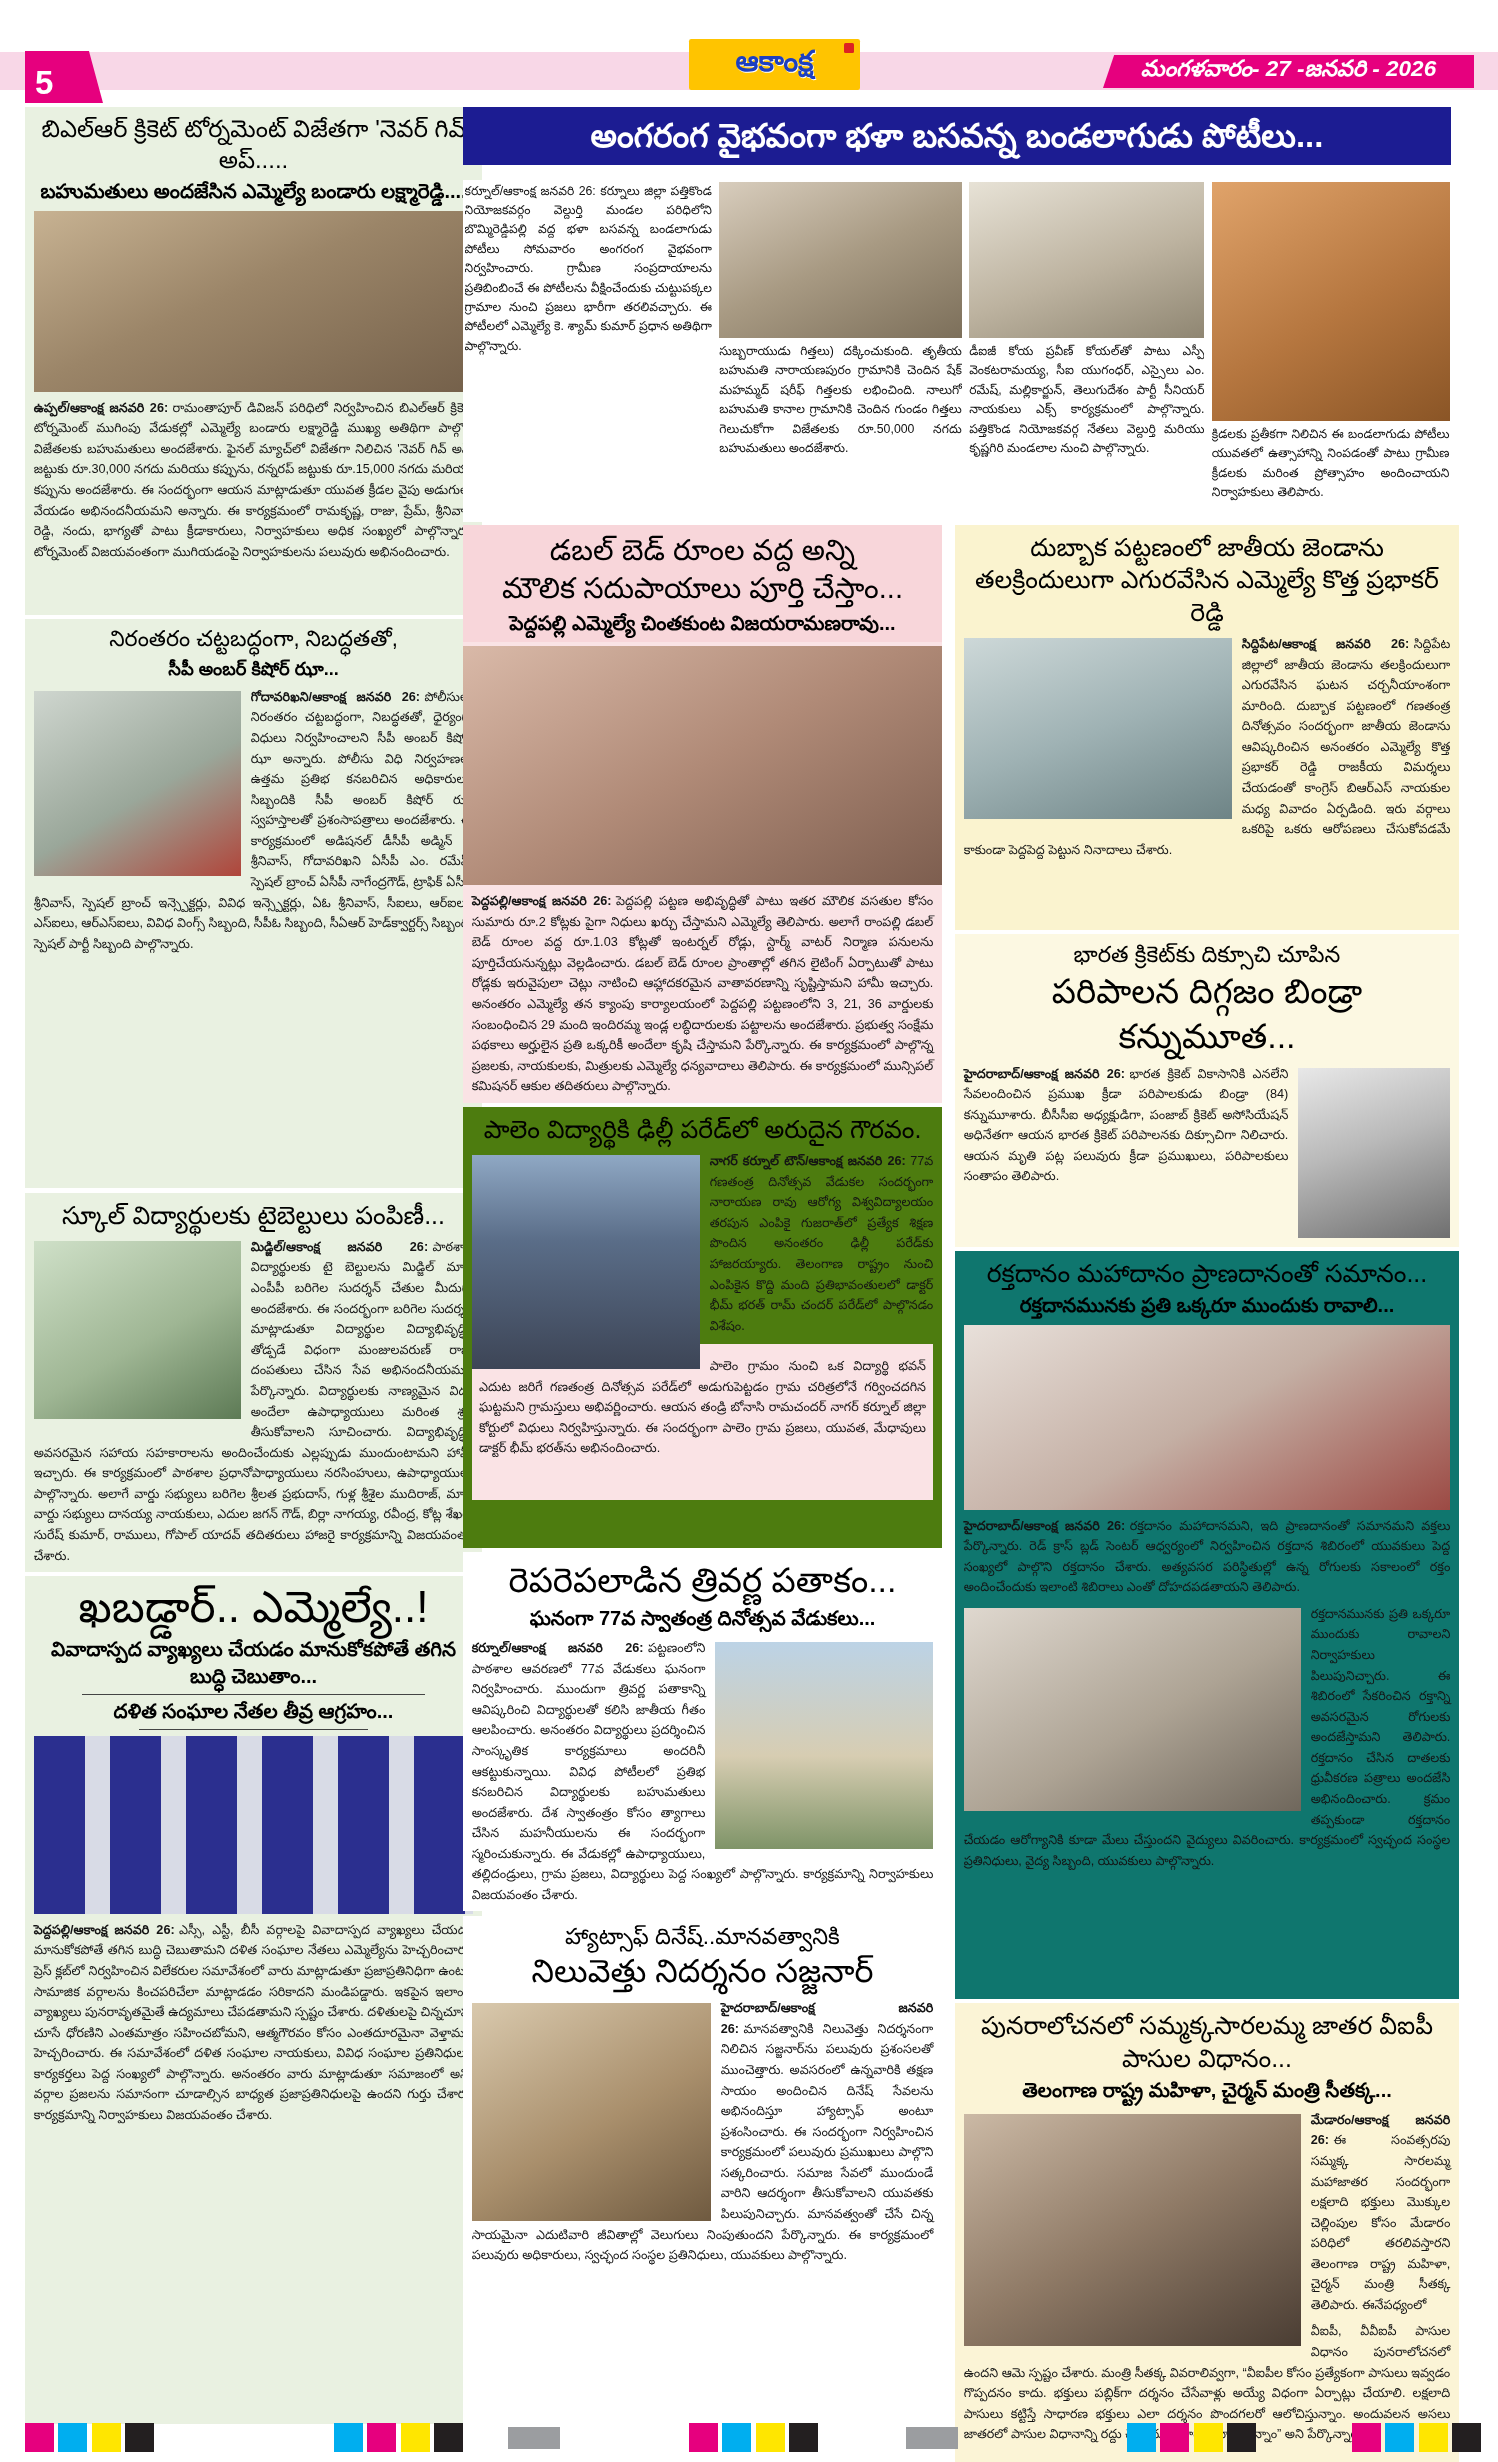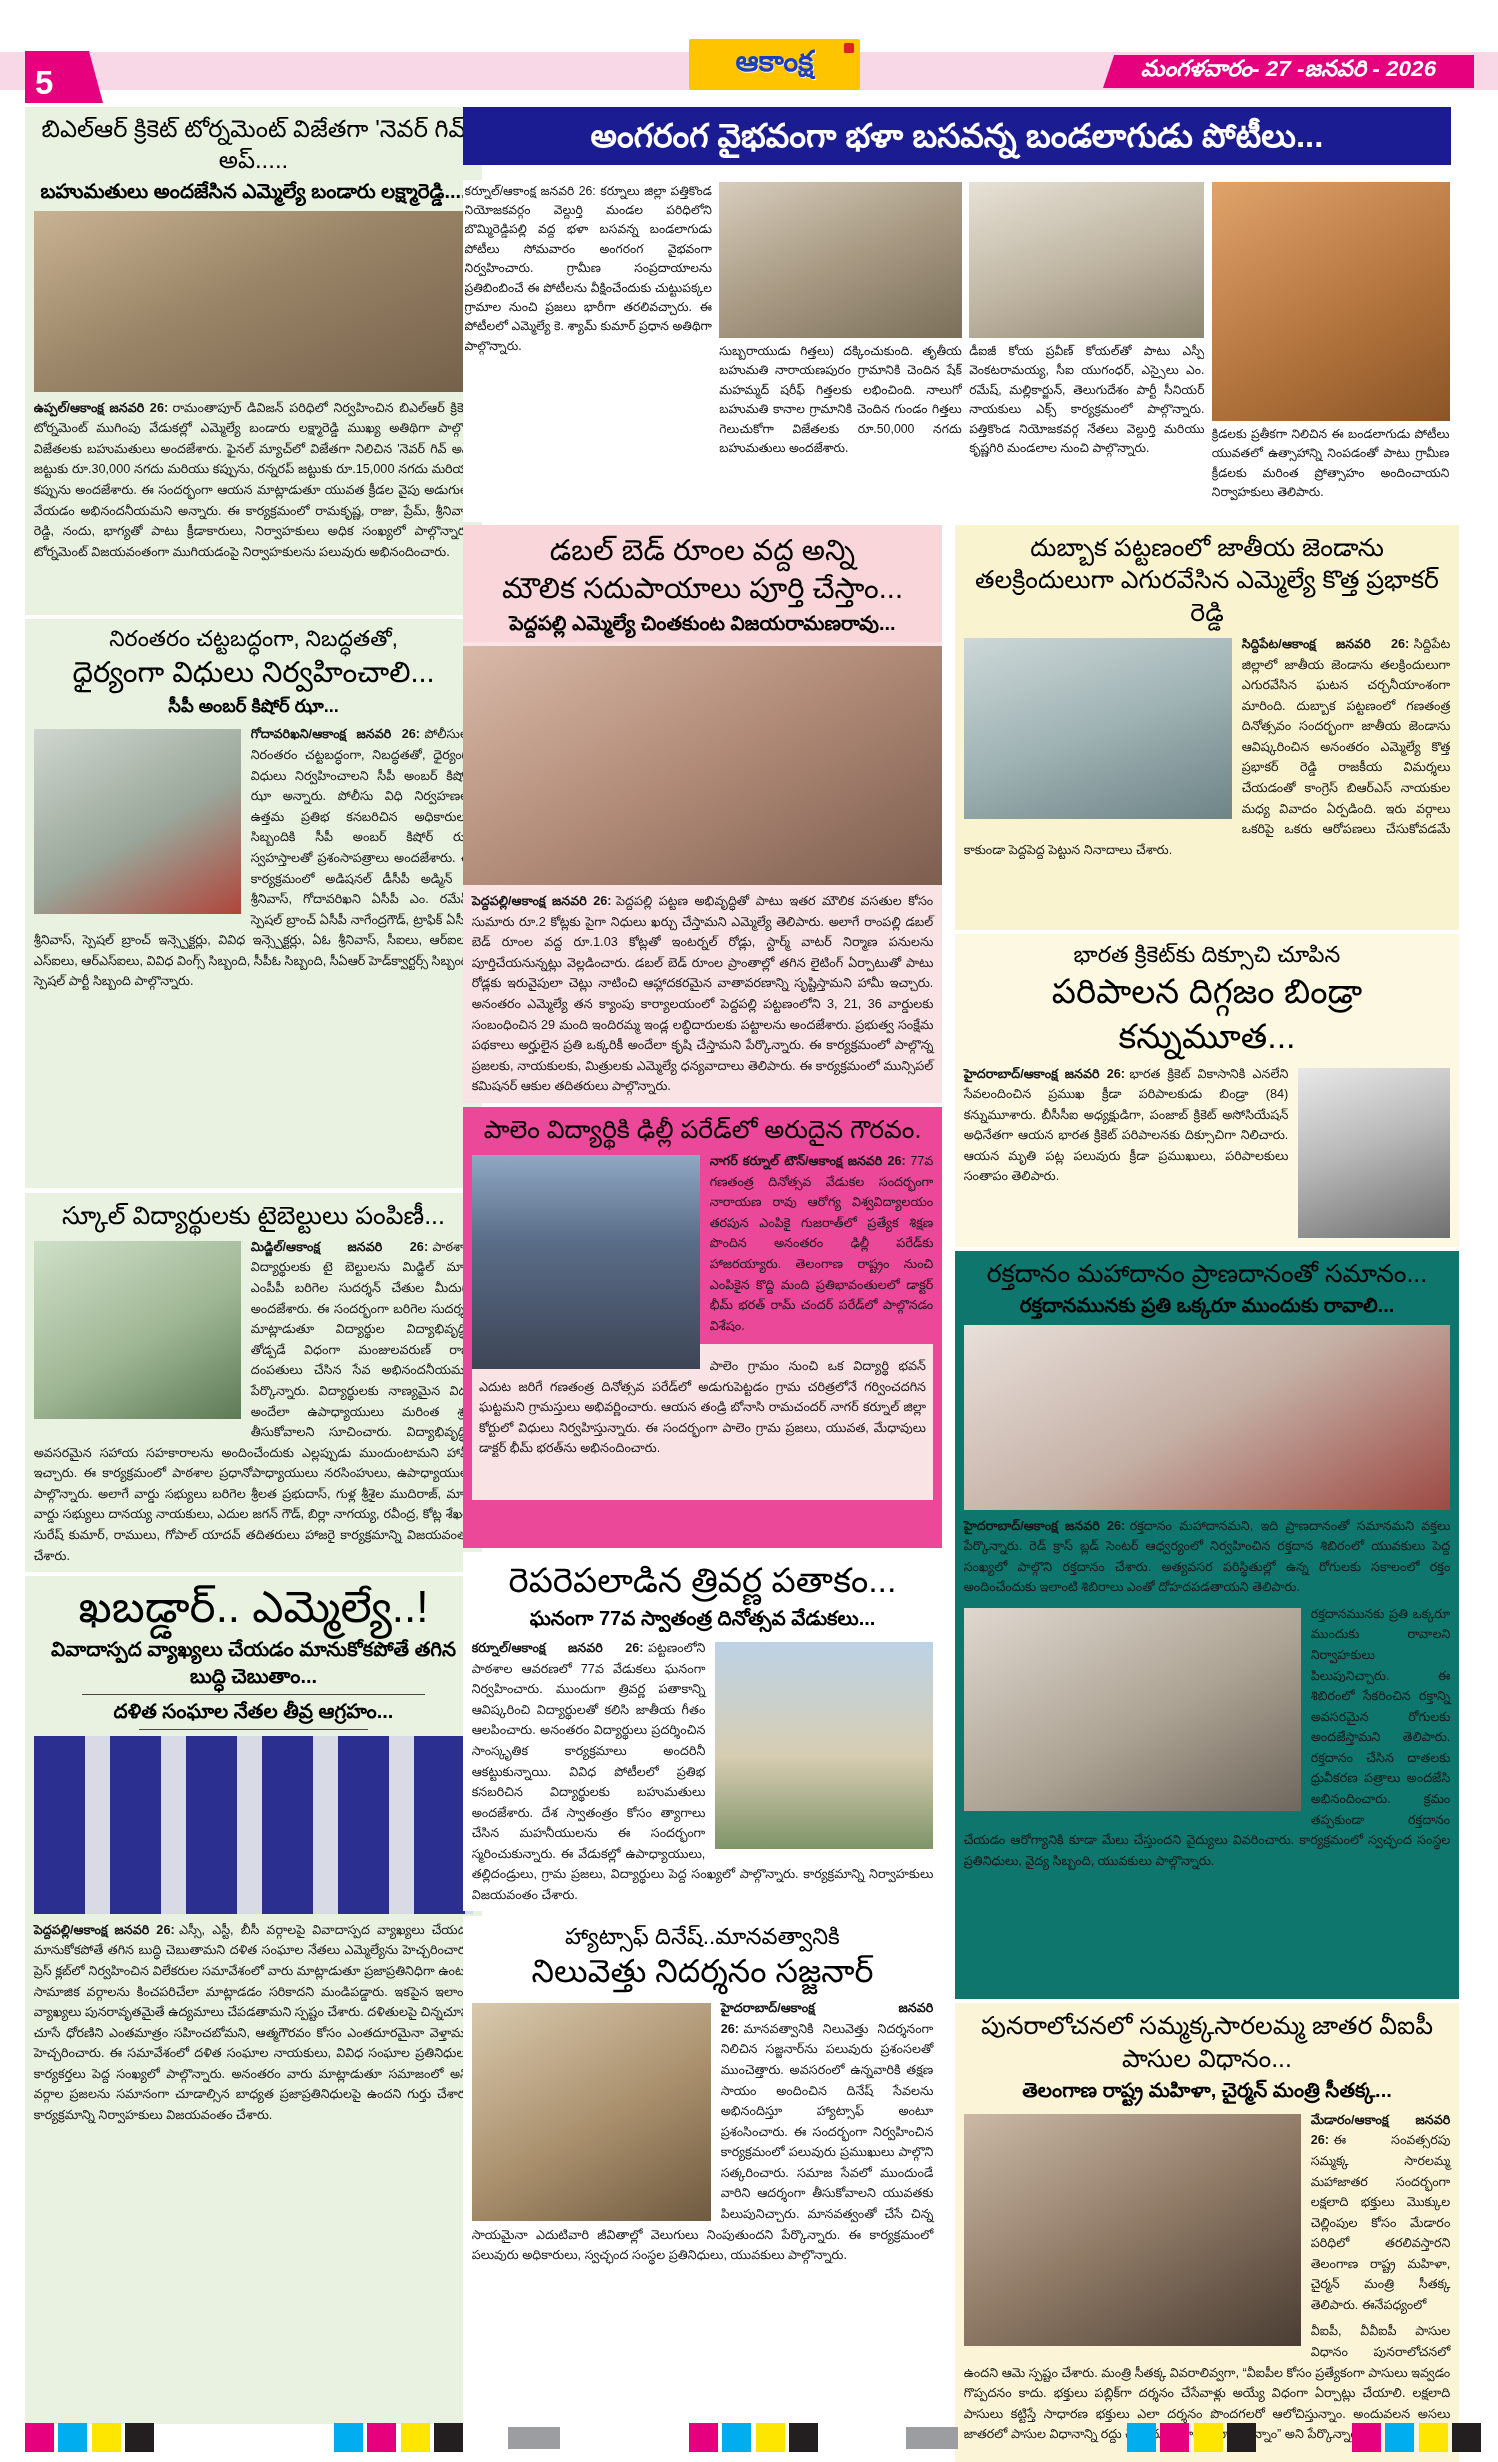--- a/index.html
+++ b/index.html
@@ -85,21 +85,20 @@
 
     <div class="art bg-green" style="min-height:508px">
       <div class="hc h33">బిఎల్ఆర్ క్రికెట్ టోర్నమెంట్ విజేతగా 'నెవర్ గివ్ అప్.....</div>
       <div class="sub">బహుమతులు అందజేసిన ఎమ్మెల్యే బండారు లక్ష్మారెడ్డి....</div>
       <div class="photo ph-full" style="background:linear-gradient(155deg,#c7b292,#9b8568 45%,#74604a)"></div>
       <p class="body"><span class="dl">ఉప్పల్/ఆకాంక్ష జనవరి 26:</span><span>రామంతాపూర్ డివిజన్ పరిధిలో నిర్వహించిన బిఎల్ఆర్ క్రికెట్ టోర్నమెంట్ ముగింపు వేడుకల్లో ఎమ్మెల్యే బండారు లక్ష్మారెడ్డి ముఖ్య అతిథిగా పాల్గొని విజేతలకు బహుమతులు అందజేశారు. ఫైనల్ మ్యాచ్‌లో విజేతగా నిలిచిన 'నెవర్ గివ్ అప్' జట్టుకు రూ.30,000 నగదు మరియు కప్పును, రన్నరప్ జట్టుకు రూ.15,000 నగదు మరియు కప్పును అందజేశారు. ఈ సందర్భంగా ఆయన మాట్లాడుతూ యువత క్రీడల వైపు అడుగులు వేయడం అభినందనీయమని అన్నారు. ఈ కార్యక్రమంలో రామకృష్ణ, రాజు, ప్రేమ్, శ్రీనివాస్ రెడ్డి, నందు, భాగ్యతో పాటు క్రీడాకారులు, నిర్వాహకులు అధిక సంఖ్యలో పాల్గొన్నారు. టోర్నమెంట్ విజయవంతంగా ముగియడంపై నిర్వాహకులను పలువురు అభినందించారు.</span></p>
     </div>
 
     <div class="art bg-green" style="min-height:569px">
       <div class="hc" style="font-size:22px">నిరంతరం చట్టబద్ధంగా, నిబద్ధతతో,</div>
-      <div class="hc h40">ధైర్యంగా విధులు నిర్వహించాలి...</div>
       <div class="sub sub-sm">సీపీ అంబర్ కిషోర్ ఝా...</div>
       <div style="overflow:visible">
         <div class="photo ph-l" style="width:207px;height:185px;background:linear-gradient(150deg,#cfd6cf,#9aa79a 55%,#b0453a)"></div>
         <p class="body"><span class="dl">గోదావరిఖని/ఆకాంక్ష జనవరి 26:</span><span>పోలీసులు నిరంతరం చట్టబద్ధంగా, నిబద్ధతతో, ధైర్యంగా విధులు నిర్వహించాలని సీపీ అంబర్ కిషోర్ ఝా అన్నారు. పోలీసు విధి నిర్వహణలో ఉత్తమ ప్రతిభ కనబరిచిన అధికారులు, సిబ్బందికి సీపీ అంబర్ కిషోర్ ఝా స్వహస్తాలతో ప్రశంసాపత్రాలు అందజేశారు. ఈ కార్యక్రమంలో అడిషనల్ డీసీపీ అడ్మిన్ కె. శ్రీనివాస్, గోదావరిఖని ఏసీపీ ఎం. రమేష్, స్పెషల్ బ్రాంచ్ ఏసీపీ నాగేంద్రగౌడ్, ట్రాఫిక్ ఏసీపీ శ్రీనివాస్, స్పెషల్ బ్రాంచ్ ఇన్స్పెక్టర్లు, వివిధ ఇన్స్పెక్టర్లు, ఏఓ శ్రీనివాస్, సీఐలు, ఆర్ఐలు, ఎస్ఐలు, ఆర్ఎస్ఐలు, వివిధ వింగ్స్ సిబ్బంది, సీపీఓ సిబ్బంది, సీఏఆర్ హెడ్‌క్వార్టర్స్ సిబ్బంది, స్పెషల్ పార్టీ సిబ్బంది పాల్గొన్నారు.</span></p>
       </div>
     </div>
 
     <div class="art bg-green" style="min-height:357px">
       <div class="hc h34">స్కూల్ విద్యార్థులకు టైబెల్టులు పంపిణీ...</div>
       <div>
@@ -148,21 +147,21 @@
         <div class="art bg-pink" style="min-height:545px;padding:0 0 5.8px">
           <div class="bg-pinkhead" style="padding:7.3px 5.8px 4.4px">
             <div class="hc h40">డబల్ బెడ్ రూంల వద్ద అన్ని</div>
             <div class="hc h40">మౌలిక సదుపాయాలు పూర్తి చేస్తాం...</div>
             <div class="sub">పెద్దపల్లి ఎమ్మెల్యే చింతకుంట విజయరామణరావు...</div>
           </div>
           <div class="photo" style="width:100%;height:239px;margin-top:4.4px;background:linear-gradient(150deg,#d9b9a8,#b08a77 50%,#7d5e4f)"></div>
           <p class="body" style="padding:0 8.7px"><span class="dl">పెద్దపల్లి/ఆకాంక్ష జనవరి 26:</span><span>పెద్దపల్లి పట్టణ అభివృద్ధితో పాటు ఇతర మౌలిక వసతుల కోసం సుమారు రూ.2 కోట్లకు పైగా నిధులు ఖర్చు చేస్తామని ఎమ్మెల్యే తెలిపారు. అలాగే రాంపల్లి డబల్ బెడ్ రూంల వద్ద రూ.1.03 కోట్లతో ఇంటర్నల్ రోడ్లు, స్టార్మ్ వాటర్ నిర్మాణ పనులను పూర్తిచేయనున్నట్లు వెల్లడించారు. డబల్ బెడ్ రూంల ప్రాంతాల్లో తగిన లైటింగ్ ఏర్పాటుతో పాటు రోడ్లకు ఇరువైపులా చెట్లు నాటించి ఆహ్లాదకరమైన వాతావరణాన్ని సృష్టిస్తామని హామీ ఇచ్చారు. అనంతరం ఎమ్మెల్యే తన క్యాంపు కార్యాలయంలో పెద్దపల్లి పట్టణంలోని 3, 21, 36 వార్డులకు సంబంధించిన 29 మంది ఇందిరమ్మ ఇండ్ల లబ్ధిదారులకు పట్టాలను అందజేశారు. ప్రభుత్వ సంక్షేమ పథకాలు అర్హులైన ప్రతి ఒక్కరికీ అందేలా కృషి చేస్తామని పేర్కొన్నారు. ఈ కార్యక్రమంలో పాల్గొన్న ప్రజలకు, నాయకులకు, మిత్రులకు ఎమ్మెల్యే ధన్యవాదాలు తెలిపారు. ఈ కార్యక్రమంలో మున్సిపల్ కమిషనర్ ఆకుల తదితరులు పాల్గొన్నారు.</span></p>
         </div>
 
-        <div class="art" style="min-height:441px;background:#ec4899">
+        <div class="art" style="min-height:441px;background:#4d7c0f">
           <div class="hc h34">పాలెం విద్యార్థికి ఢిల్లీ పరేడ్‌లో అరుదైన గౌరవం.</div>
           <div>
             <div class="photo ph-l" style="width:228px;height:214px;background:linear-gradient(180deg,#8fa8c4,#5a6d88 40%,#3d4556)"></div>
             <p class="body"><span class="dl">నాగర్ కర్నూల్ టౌన్/ఆకాంక్ష జనవరి 26:</span><span>77వ గణతంత్ర దినోత్సవ వేడుకల సందర్భంగా నారాయణ రావు ఆరోగ్య విశ్వవిద్యాలయం తరపున ఎంపికై గుజరాత్‌లో ప్రత్యేక శిక్షణ పొందిన అనంతరం ఢిల్లీ పరేడ్‌కు హాజరయ్యారు. తెలంగాణ రాష్ట్రం నుంచి ఎంపికైన కొద్ది మంది ప్రతిభావంతులలో డాక్టర్ భీమ్ భరత్ రామ్ చందర్ పరేడ్‌లో పాల్గొనడం విశేషం.</span></p>
           </div>
           <div class="bg-pink" style="margin-top:7.3px;padding:4.4px 7.3px;min-height:156px">
             <p class="body" style="margin-top:8px">పాలెం గ్రామం నుంచి ఒక విద్యార్థి భవన్ ఎదుట జరిగే గణతంత్ర దినోత్సవ పరేడ్‌లో అడుగుపెట్టడం గ్రామ చరిత్రలోనే గర్వించదగిన ఘట్టమని గ్రామస్తులు అభివర్ణించారు. ఆయన తండ్రి బోనాసి రామచందర్ నాగర్ కర్నూల్ జిల్లా కోర్టులో విధులు నిర్వహిస్తున్నారు. ఈ సందర్భంగా పాలెం గ్రామ ప్రజలు, యువత, మేధావులు డాక్టర్ భీమ్ భరత్‌ను అభినందించారు.</p>
           </div>
         </div>
 

